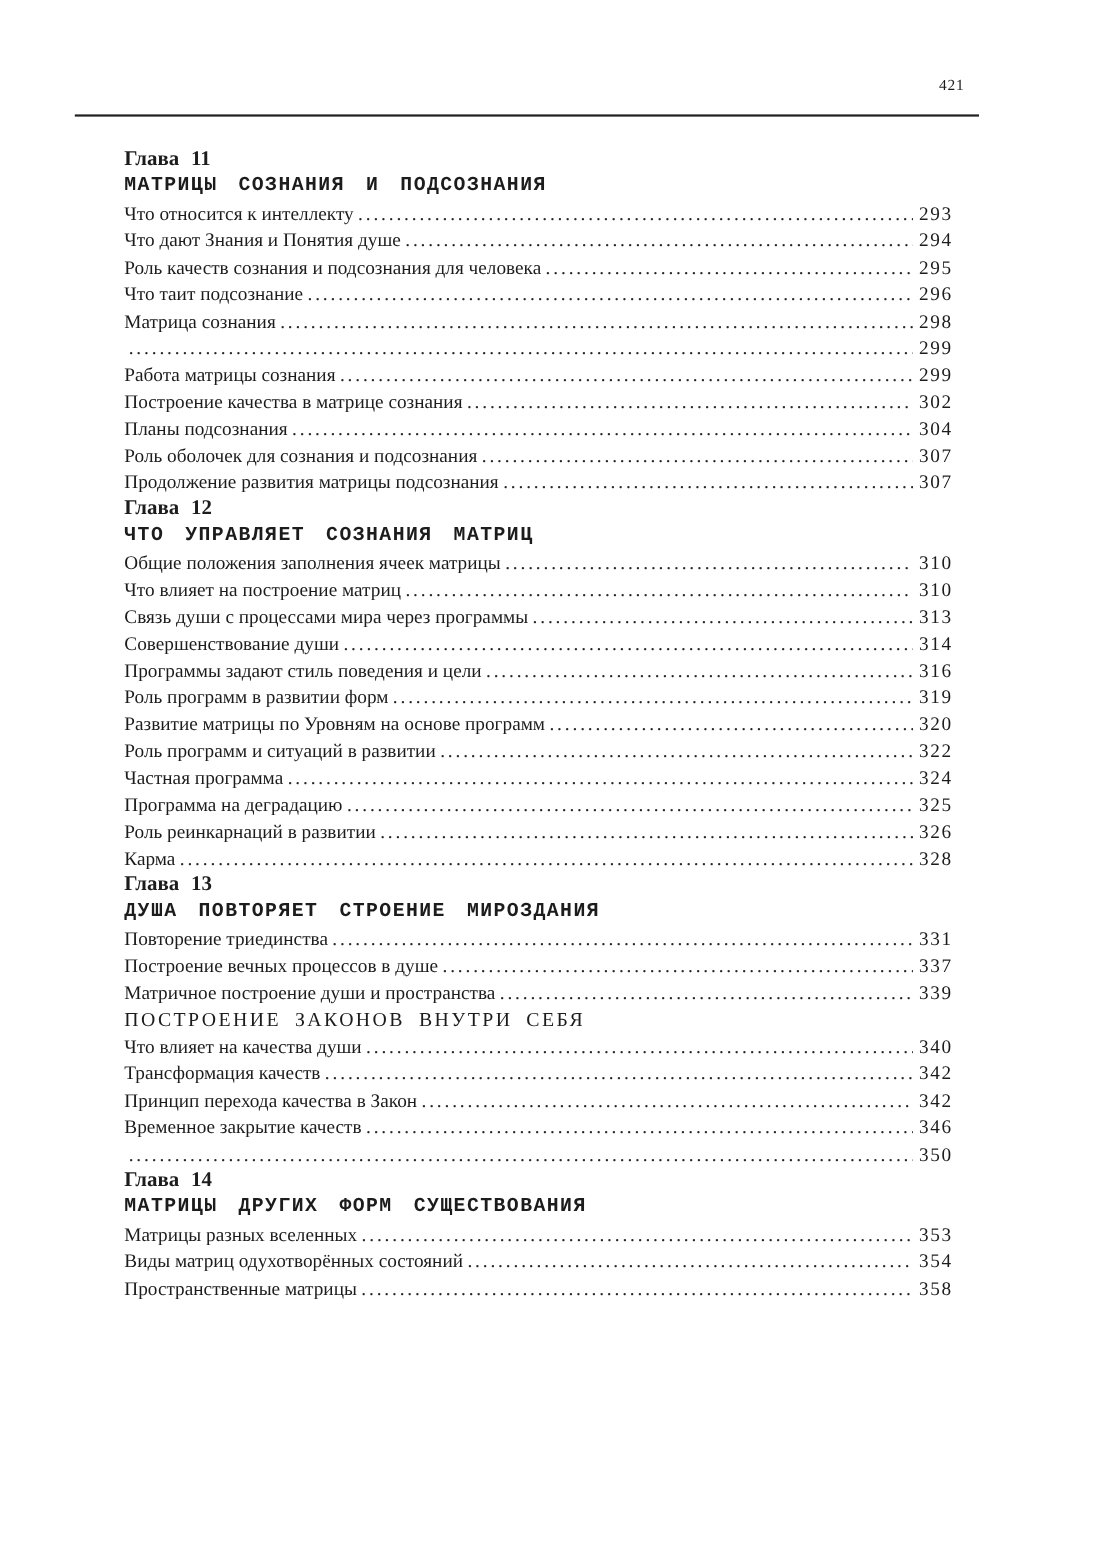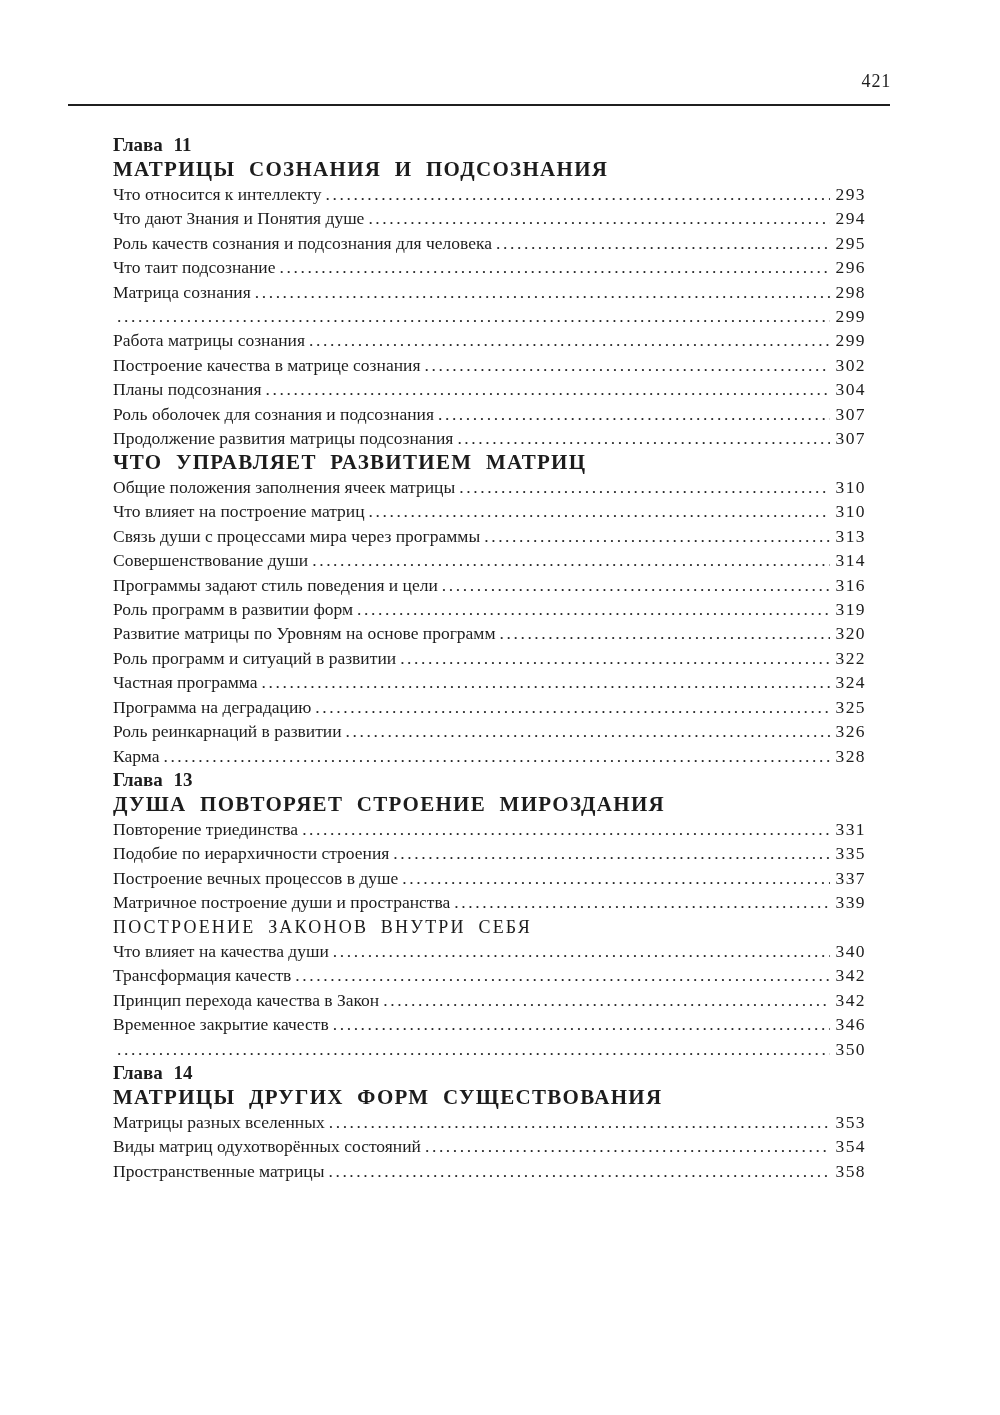--- a/index.html
+++ b/index.html
@@ -17,22 +17,22 @@
   }
   .page {
     position: absolute;
     inset: 0;
     background: #ffffff;
     overflow: hidden;
   }
   .folio {
     position: absolute;
     top: 71px;
-    right: 109px;
-    font-size: 18px;
+    right: 123px;
+    font-size: 14px;
     letter-spacing: 0.8px;
   }
   .rule {
     position: absolute;
     left: 68px;
     top: 104px;
     width: 822px;
     height: 2px;
     background: #1f1f1f;
   }
@@ -47,23 +47,24 @@
     line-height: 24.43px;
     white-space: nowrap;
   }
   .row.chapter {
     font-weight: 700;
     font-size: 19px;
     word-spacing: 6px;
   }
   .row.chapter_title {
     font-weight: 700;
-    font-size: 21px;
+    font-size: 18px;
     letter-spacing: 1.3px;
     word-spacing: 7px;
+    font-family: Liberation Mono, monospace;
   }
   .row.subheading {
     font-weight: 400;
     font-size: 18px;
     letter-spacing: 2.2px;
     word-spacing: 6px;
   }
   .row.entry {
     display: flex;
     align-items: baseline;
@@ -146,21 +147,22 @@
       <div class="row entry">
         <span class="entry-title">Роль оболочек для сознания и подсознания</span>
         <span class="entry-dots"></span>
         <span class="entry-page">307</span>
       </div>
       <div class="row entry">
         <span class="entry-title">Продолжение развития матрицы подсознания</span>
         <span class="entry-dots"></span>
         <span class="entry-page">307</span>
       </div>
-      <div class="row chapter_title">ЧТО УПРАВЛЯЕТ РАЗВИТИЕМ МАТРИЦ</div>
+      <div class="row chapter">Глава 12</div>
+      <div class="row chapter_title">ЧТО УПРАВЛЯЕТ СОЗНАНИЯ МАТРИЦ</div>
       <div class="row entry">
         <span class="entry-title">Общие положения заполнения ячеек матрицы</span>
         <span class="entry-dots"></span>
         <span class="entry-page">310</span>
       </div>
       <div class="row entry">
         <span class="entry-title">Что влияет на построение матриц</span>
         <span class="entry-dots"></span>
         <span class="entry-page">310</span>
       </div>
@@ -213,25 +215,20 @@
         <span class="entry-title">Карма</span>
         <span class="entry-dots"></span>
         <span class="entry-page">328</span>
       </div>
       <div class="row chapter">Глава 13</div>
       <div class="row chapter_title">ДУША ПОВТОРЯЕТ СТРОЕНИЕ МИРОЗДАНИЯ</div>
       <div class="row entry">
         <span class="entry-title">Повторение триединства</span>
         <span class="entry-dots"></span>
         <span class="entry-page">331</span>
-      </div>
-      <div class="row entry">
-        <span class="entry-title">Подобие по иерархичности строения</span>
-        <span class="entry-dots"></span>
-        <span class="entry-page">335</span>
       </div>
       <div class="row entry">
         <span class="entry-title">Построение вечных процессов в душе</span>
         <span class="entry-dots"></span>
         <span class="entry-page">337</span>
       </div>
       <div class="row entry">
         <span class="entry-title">Матричное построение души и пространства</span>
         <span class="entry-dots"></span>
         <span class="entry-page">339</span>

